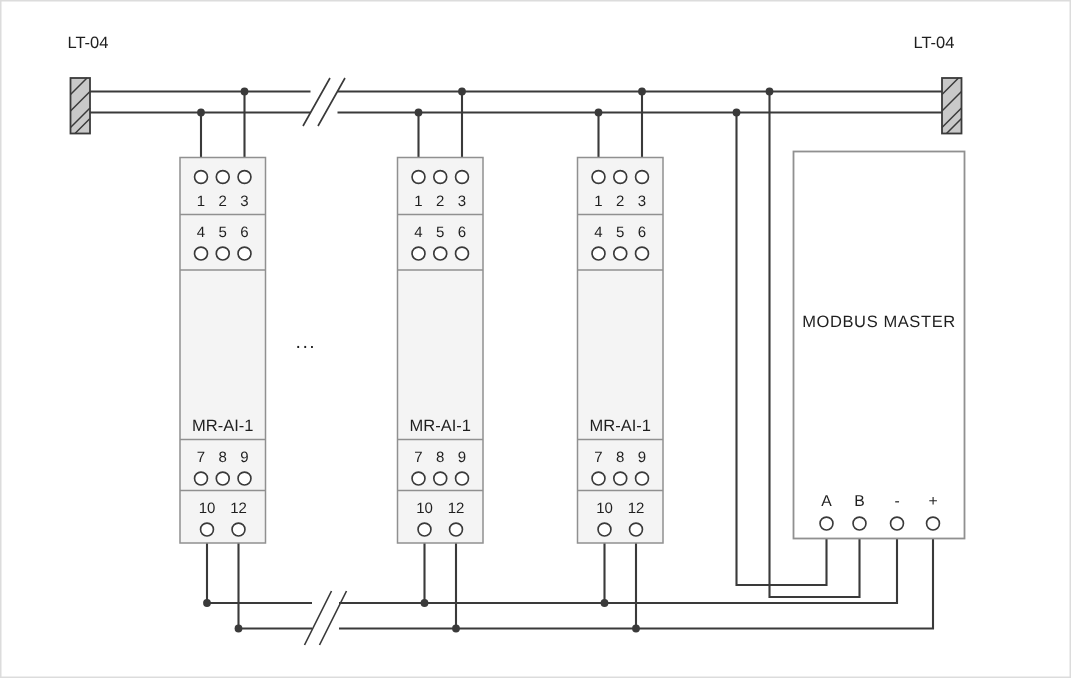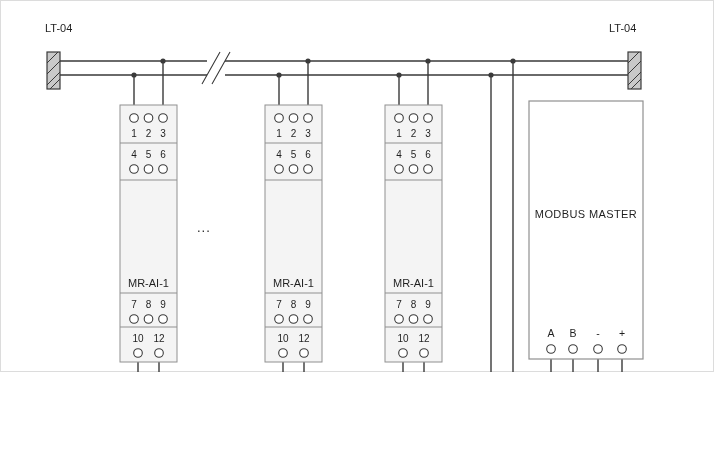--- a/index.html
+++ b/index.html
@@ -1,21 +1,21 @@
 <!DOCTYPE html>
 <html style="--wire: #3a3a3a; --module-fill: #f4f4f4; --module-border: #909090; --master-border: #909090; --master-fill: #ffffff; --terminator-fill: #c9c9c9; --text: #1f1f1f; --background: #ffffff;"><head>
 <meta charset="utf-8">
 <style>
   :root{
     --wire:#3a3a3a; --module-fill:#f4f4f4; --module-border:#909090;
     --master-border:#909090; --master-fill:#ffffff; --terminator-fill:#c9c9c9;
     --text:#1f1f1f; --background:#ffffff;
   }
   html,body{margin:0;padding:0;background:var(--background);}
-  .stage{width:714px;height:372px;position:relative;background:var(--background);
+  .stage{width:714px;height:452px;position:relative;background:var(--background);
          border:1px solid #dcdcdc;box-sizing:border-box;}
   svg{display:block;}
   .wire{stroke:var(--wire);stroke-width:1.4;fill:none;}
   .thin{stroke-width:1.1;}
   .dot{fill:var(--wire);stroke:none;}
   .module-box{fill:var(--module-fill);stroke:var(--module-border);stroke-width:1;}
   .divider{stroke:var(--module-border);stroke-width:1;}
   .master-box{fill:var(--master-fill);stroke:var(--master-border);stroke-width:1.2;}
   .terminal{fill:#ffffff;stroke:var(--wire);stroke-width:1.1;}
   .terminator{fill:var(--terminator-fill);stroke:var(--wire);stroke-width:1.2;}

